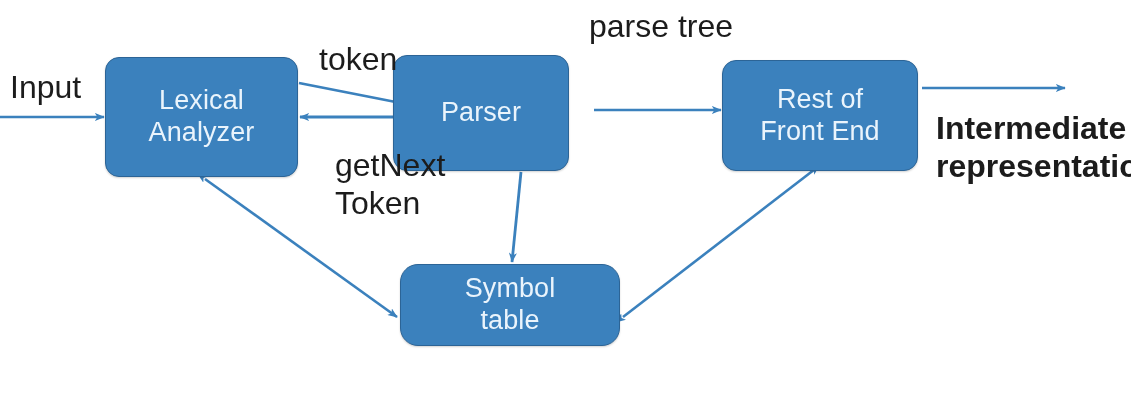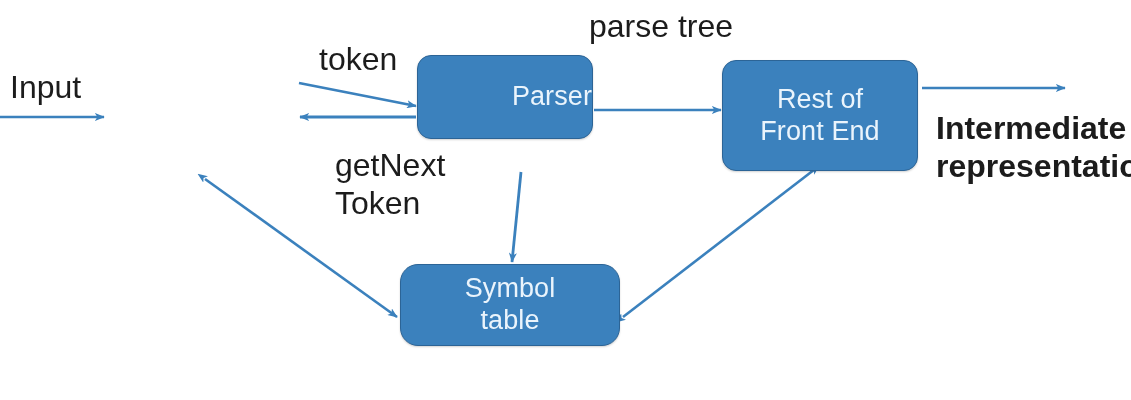--- a/index.html
+++ b/index.html
@@ -41,21 +41,21 @@
     line-height: 1.18;
     letter-spacing: 0.1px;
     box-shadow: 0 1px 2px rgba(0,0,0,0.18);
     z-index: 3;
   }
   .node-box .node-label {
     display: block;
     white-space: pre-line;
   }
   #node-lexical  { left: 105px; top: 57px;  width: 193px; height: 120px; }
-  #node-parser   { left: 417px; top: 55px;  width: 176px; height: 84px; justify-content: flex-end; }
+  #node-parser   { left: 393px; top: 55px;  width: 176px; height: 116px; }
   #node-restfe   { left: 722px; top: 60px;  width: 196px; height: 111px; }
   #node-symtab   { left: 400px; top: 264px; width: 220px; height: 82px; border-radius: 18px; }
 
   .edge-label {
     position: absolute;
     color: #1c1c1c;
     font-family: "Liberation Sans", sans-serif;
     font-size: 32px;
     line-height: 1.18;
     white-space: pre-line;
@@ -92,20 +92,24 @@
 
     <line x1="922" y1="88" x2="1065" y2="88" stroke="#3b81bd" stroke-width="2.6" marker-end="url(#ah)"></line>
 
     <line x1="521" y1="172" x2="512" y2="262" stroke="#3b81bd" stroke-width="2.8" marker-end="url(#ah)"></line>
 
     <line x1="205" y1="179" x2="397" y2="317" stroke="#3b81bd" stroke-width="2.6" marker-start="url(#ah-start)" marker-end="url(#ah)"></line>
 
     <line x1="623" y1="317" x2="819" y2="166" stroke="#3b81bd" stroke-width="2.6" marker-start="url(#ah-start)" marker-end="url(#ah)"></line>
   </svg>
 
+  <div class="node-box" id="node-lexical">
+    <span class="node-label">Lexical
+Analyzer</span>
+  </div>
 
   <div class="node-box" id="node-parser">
     <span class="node-label">Parser</span>
   </div>
 
   <div class="node-box" id="node-restfe">
     <span class="node-label">Rest of
 Front End</span>
   </div>
 

